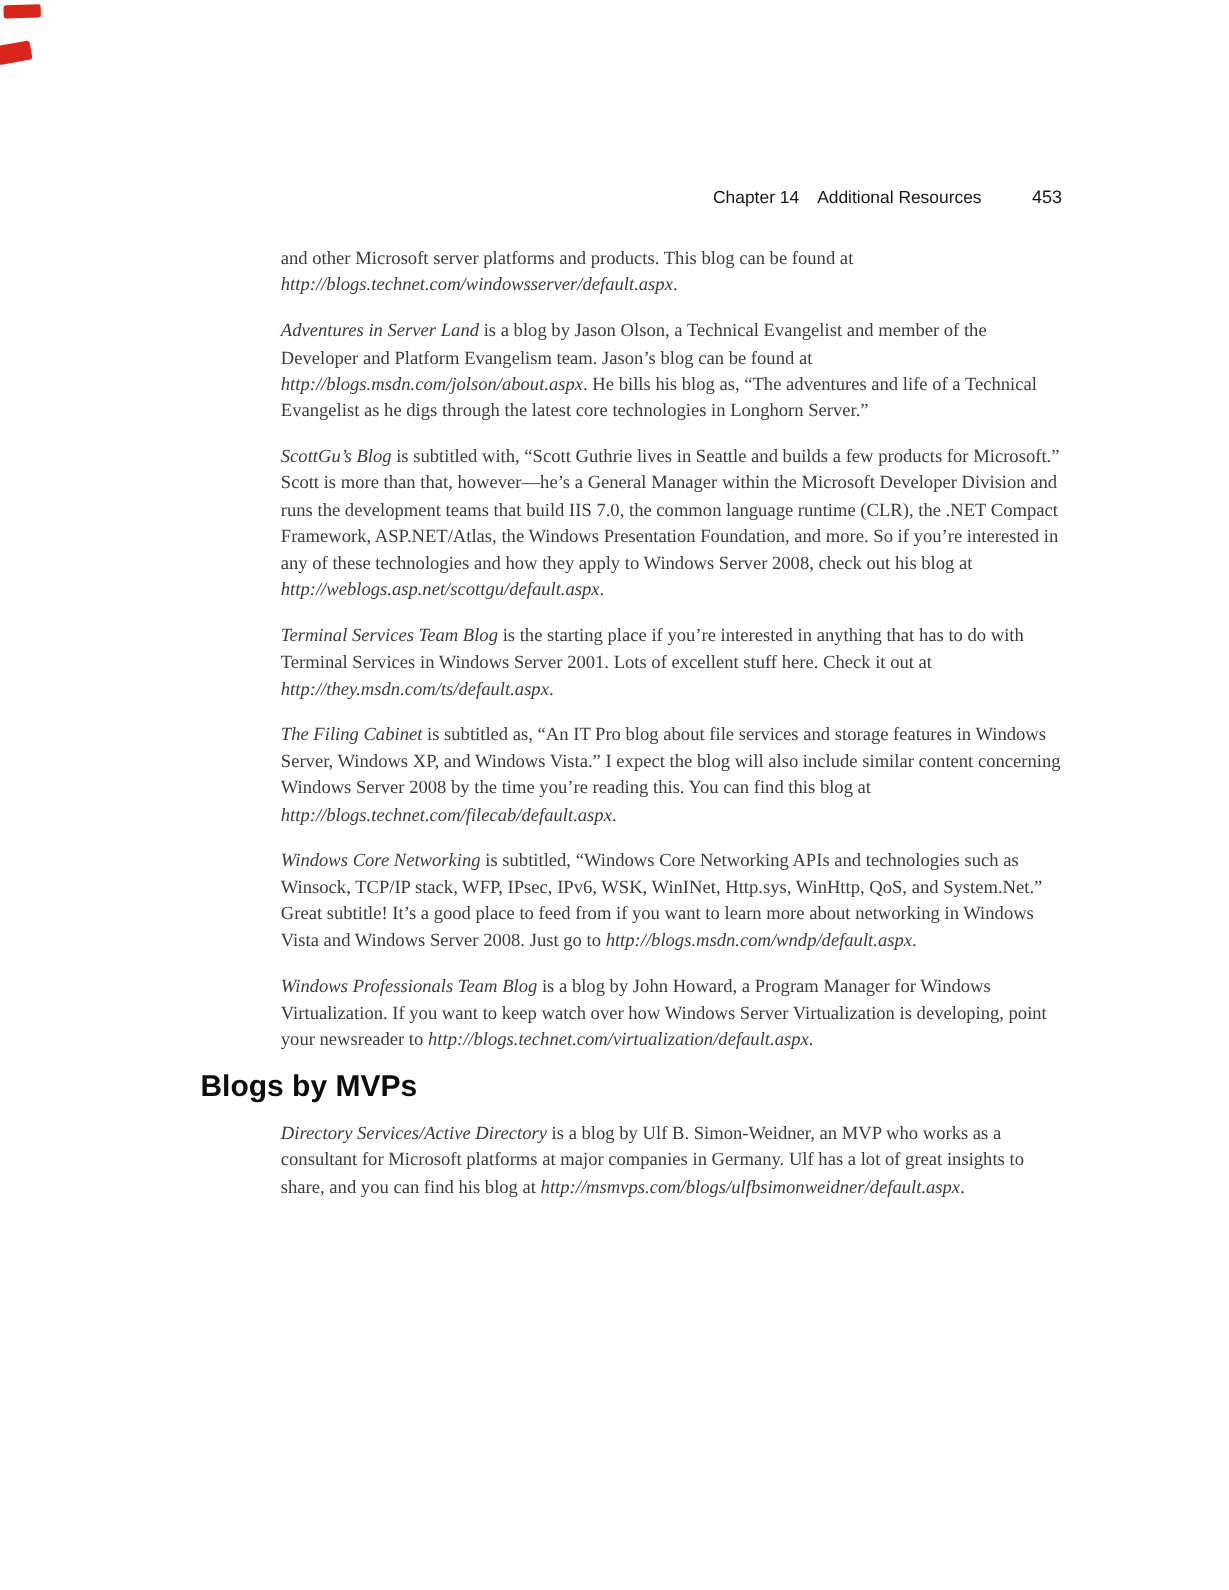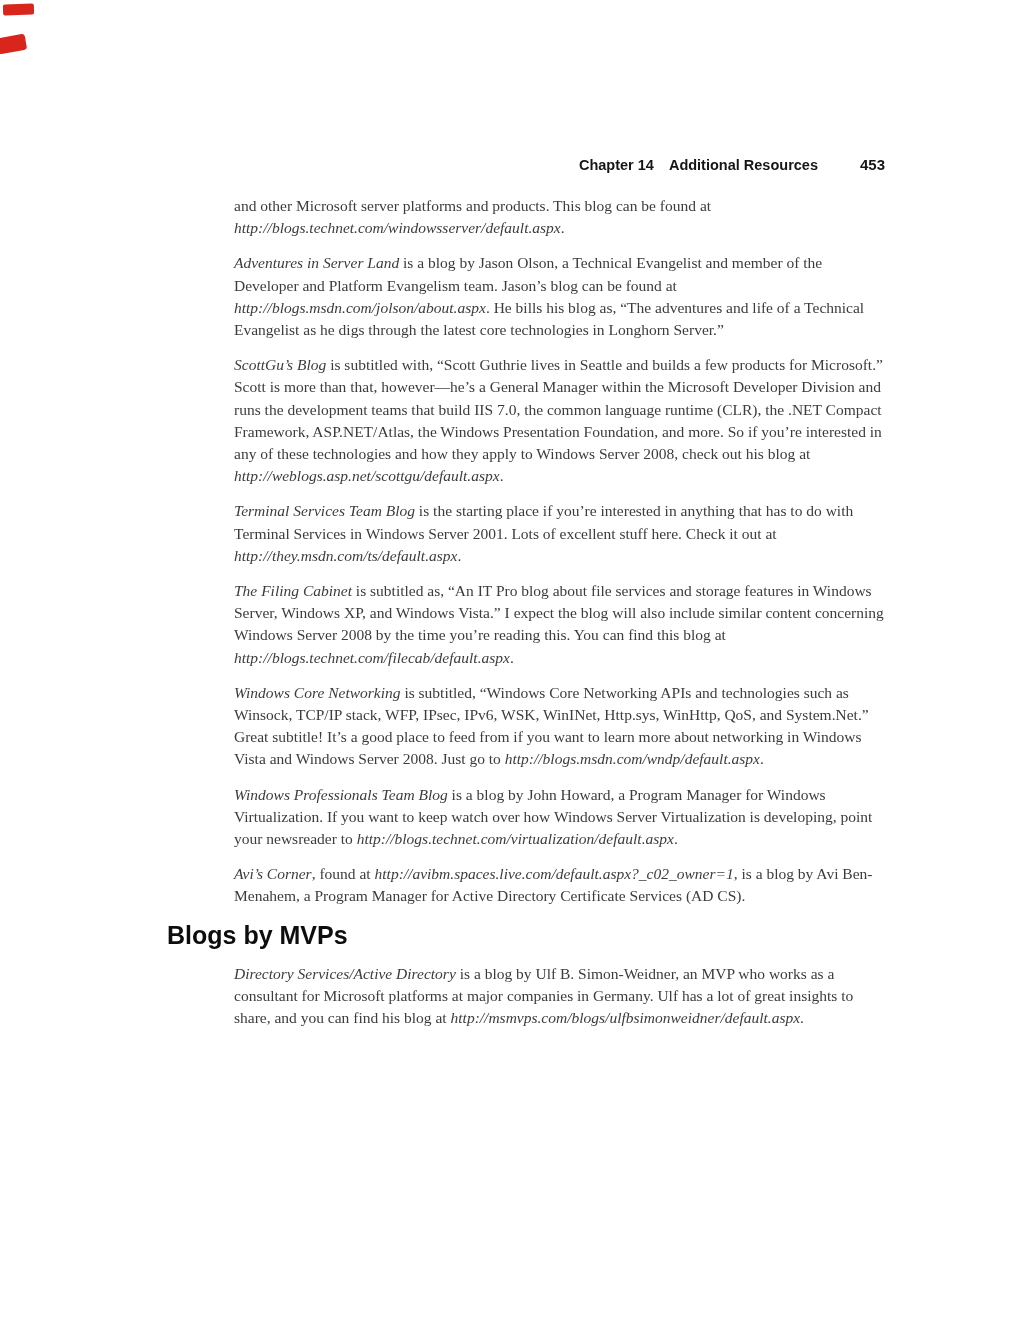--- a/index.html
+++ b/index.html
@@ -12,39 +12,39 @@
     font-family: "Liberation Serif", serif;
   }
   .pen-mark { position: absolute; }
   .pen-mark.mark-1 { left: 3px;  top: 4px;  width: 31px; height: 11px; border-radius: 2px; transform: rotate(-2deg); }
   .pen-mark.mark-2 { left: -3px; top: 36px; width: 29px; height: 16px; border-radius: 3px; transform: rotate(-10deg); }
   .running-header {
     position: absolute;
     top: 156px;
     right: 139px;
     font-family: "Liberation Sans", sans-serif;
-    font-weight: 700;
+    font-weight: 400;
     font-size: 14.5px;
     color: #161616;
     white-space: nowrap;
     text-align: right;
   }
   .running-header .sect { margin-left: 15px; }
   .running-header .pagenum { margin-left: 42px; font-size: 15px; }
   .content {
     position: absolute;
     left: 234px;
     top: 189px;
     width: 656px;
     color: #3c3c3c;
     font-size: 15.5px;
     line-height: 22.2px;
     text-align: left;
   }
-  .content p { margin: 6px 0 13px 0; }
+  .content p { margin: 16px 0 13px 0; }
   .content em { font-style: italic; }
   .section-heading {
     font-family: "Liberation Sans", sans-serif;
     font-weight: 700;
     font-size: 25px;
     line-height: 26px;
     color: #0d0d0d;
     margin: 14px 0 15px -67px;
   }
 </style>
@@ -60,17 +60,16 @@
   </div>
 
   <div class="content">
       <p><span>and other Microsoft server platforms and products. This blog can be found at </span><em>http://blogs.technet.com/windowsserver/default.aspx</em><span>.</span></p>
       <p><em>Adventures in Server Land</em><span> is a blog by Jason Olson, a Technical Evangelist and member of the Developer and Platform Evangelism team. Jason’s blog can be found at </span><em>http://blogs.msdn.com/jolson/about.aspx</em><span>. He bills his blog as, “The adventures and life of a Technical Evangelist as he digs through the latest core technologies in Longhorn Server.”</span></p>
       <p><em>ScottGu’s Blog</em><span> is subtitled with, “Scott Guthrie lives in Seattle and builds a few products for Microsoft.” Scott is more than that, however—he’s a General Manager within the Microsoft Developer Division and runs the development teams that build IIS 7.0, the common language runtime (CLR), the .NET Compact Framework, ASP.NET/Atlas, the Windows Presentation Foundation, and more. So if you’re interested in any of these technologies and how they apply to Windows Server 2008, check out his blog at </span><em>http://weblogs.asp.net/scottgu/default.aspx</em><span>.</span></p>
       <p><em>Terminal Services Team Blog</em><span> is the starting place if you’re interested in anything that has to do with Terminal Services in Windows Server 2001. Lots of excellent stuff here. Check it out at </span><em>http://they.msdn.com/ts/default.aspx</em><span>.</span></p>
       <p><em>The Filing Cabinet</em><span> is subtitled as, “An IT Pro blog about file services and storage features in Windows Server, Windows XP, and Windows Vista.” I expect the blog will also include similar content concerning Windows Server 2008 by the time you’re reading this. You can find this blog at </span><em>http://blogs.technet.com/filecab/default.aspx</em><span>.</span></p>
       <p><em>Windows Core Networking</em><span> is subtitled, “Windows Core Networking APIs and technologies such as Winsock, TCP/IP stack, WFP, IPsec, IPv6, WSK, WinINet, Http.sys, WinHttp, QoS, and System.Net.” Great subtitle! It’s a good place to feed from if you want to learn more about networking in Windows Vista and Windows Server 2008. Just go to </span><em>http://blogs.msdn.com/wndp/default.aspx</em><span>.</span></p>
       <p><em>Windows Professionals Team Blog</em><span> is a blog by John Howard, a Program Manager for Windows Virtualization. If you want to keep watch over how Windows Server Virtualization is developing, point your newsreader to </span><em>http://blogs.technet.com/virtualization/default.aspx</em><span>.</span></p>
-      <p><em>Avi’s Corner</em><span>, found at </span><em>http://avibm.spaces.live.com/default.aspx?_c02_owner=1</em><span>, is a blog by Avi Ben-Menahem, a Program Manager for Active Directory Certificate Services (AD CS).</span></p>
       <h2 class="section-heading">Blogs by MVPs</h2>
       <p><em>Directory Services/Active Directory</em><span> is a blog by Ulf B. Simon-Weidner, an MVP who works as a consultant for Microsoft platforms at major companies in Germany. Ulf has a lot of great insights to share, and you can find his blog at </span><em>http://msmvps.com/blogs/ulfbsimonweidner/default.aspx</em><span>.</span></p>
     </div>
 </div>
 
 </body></html>

